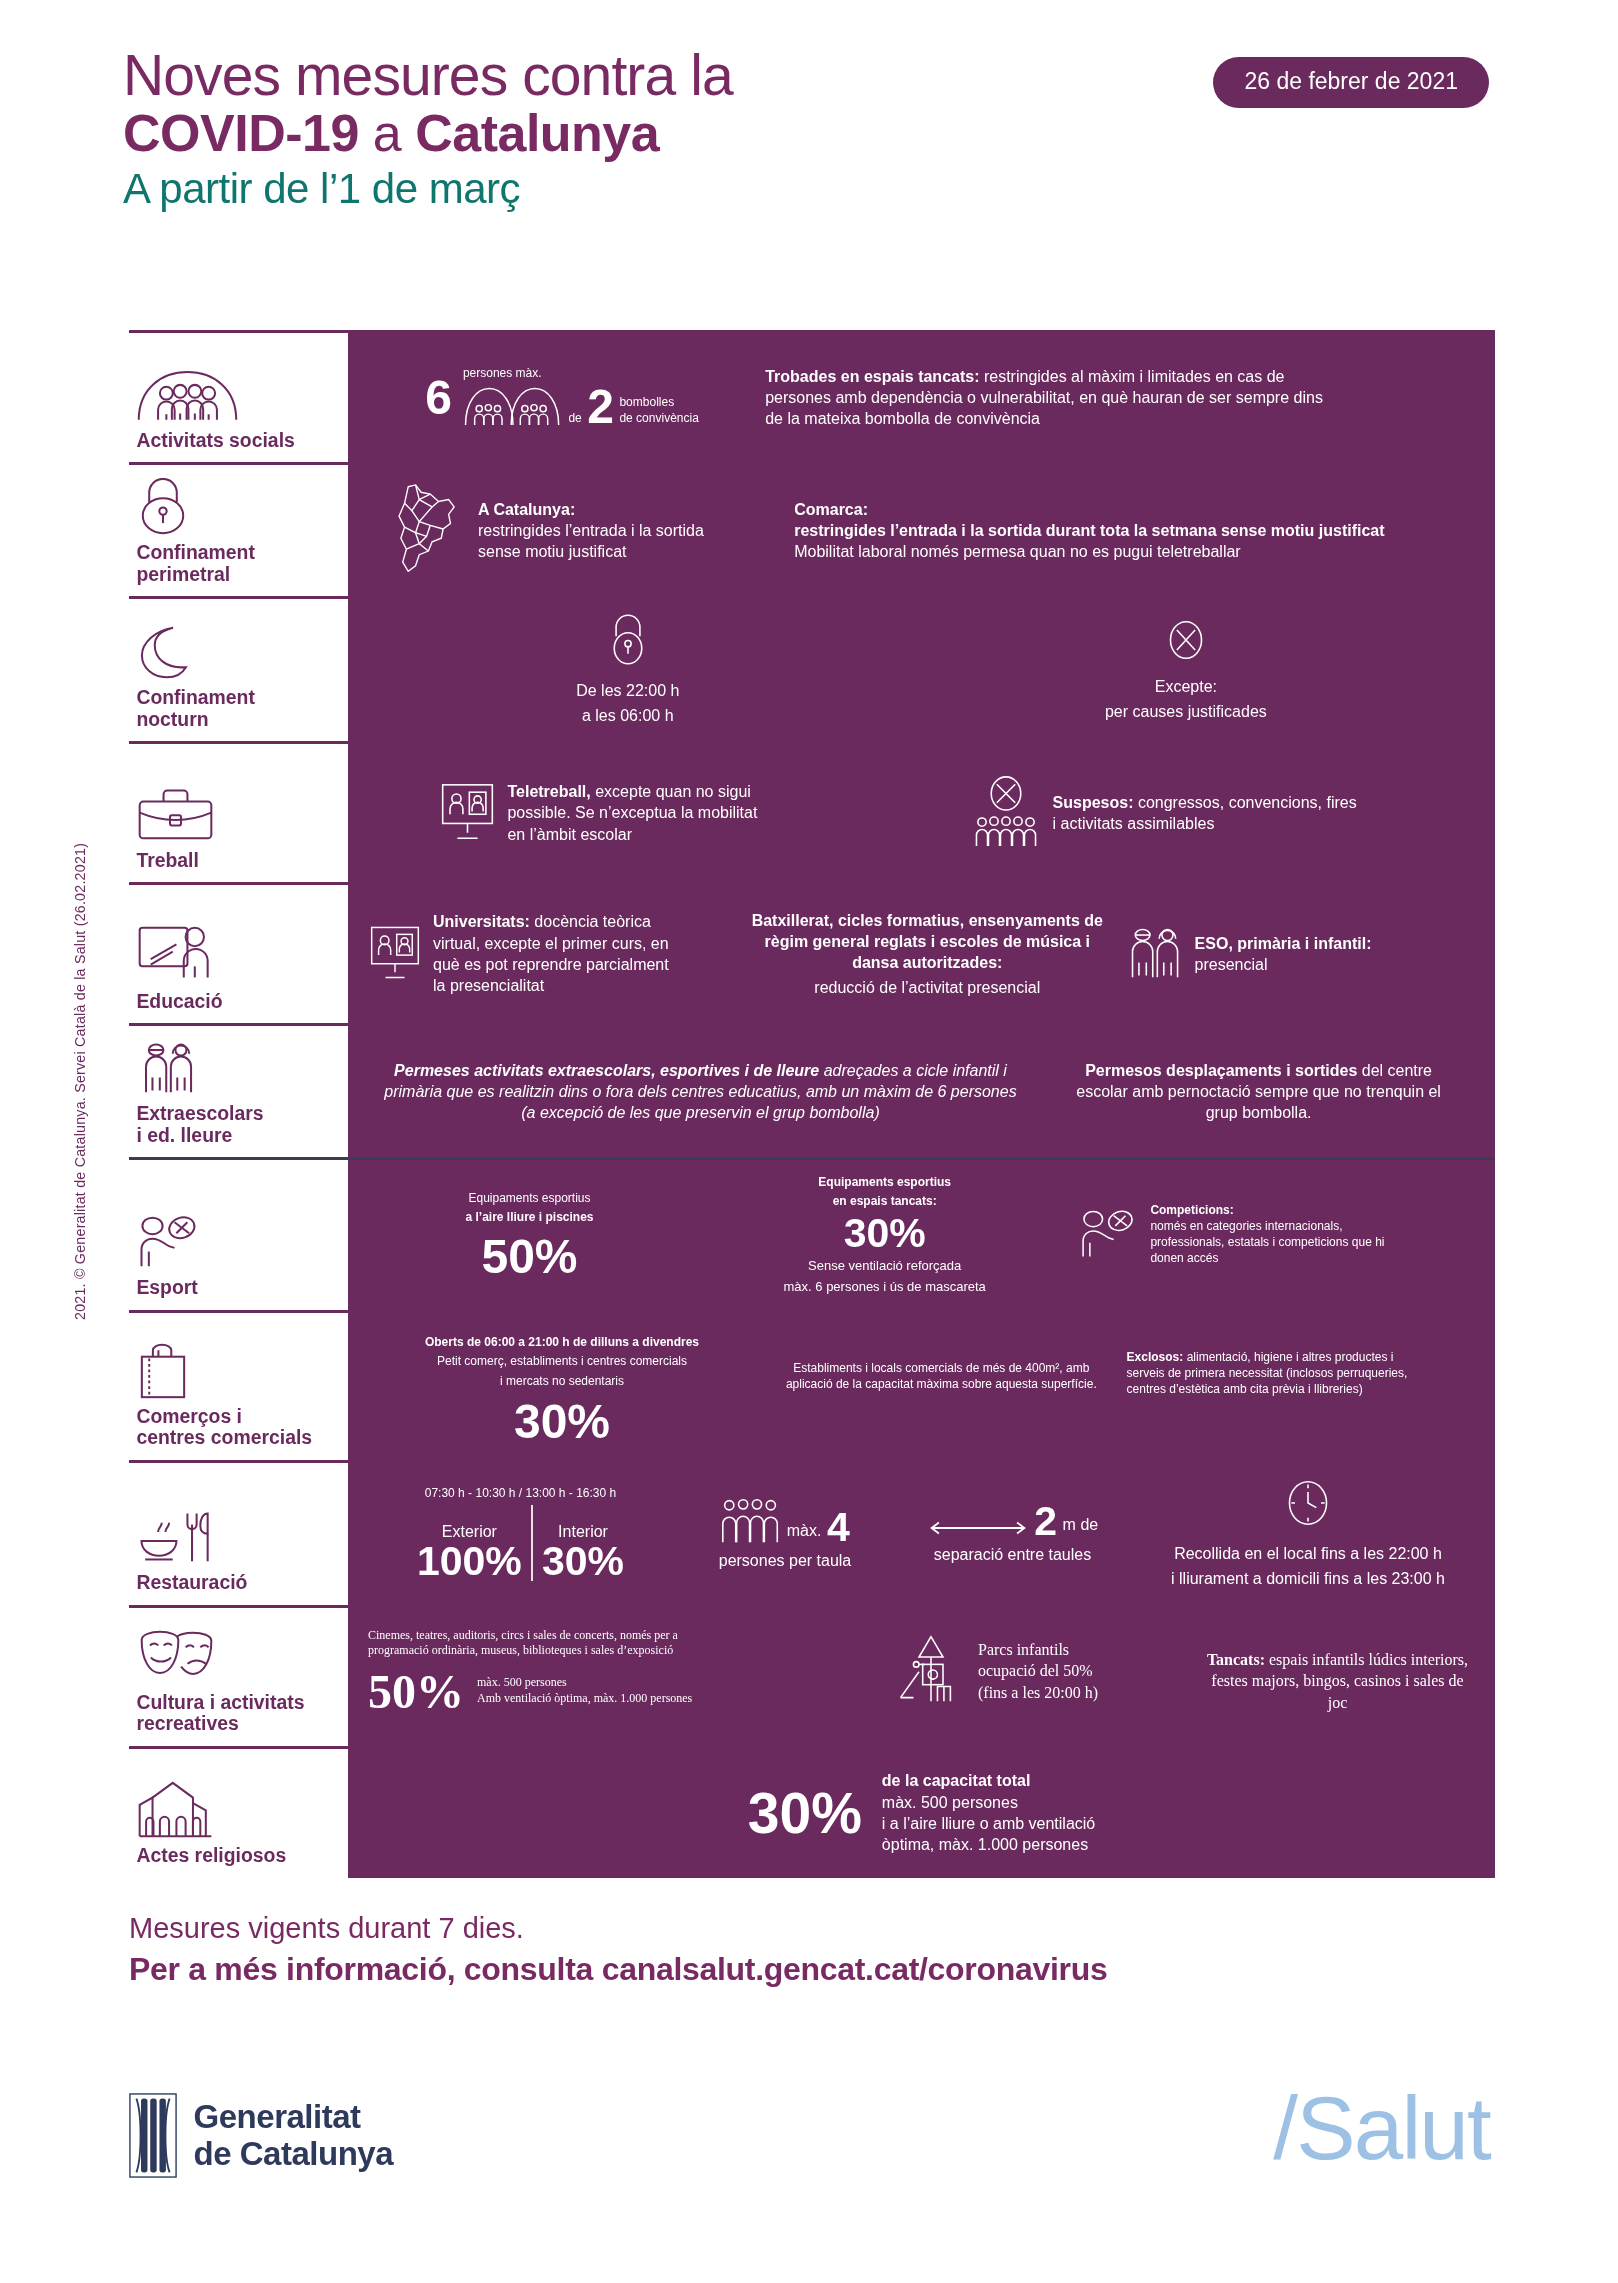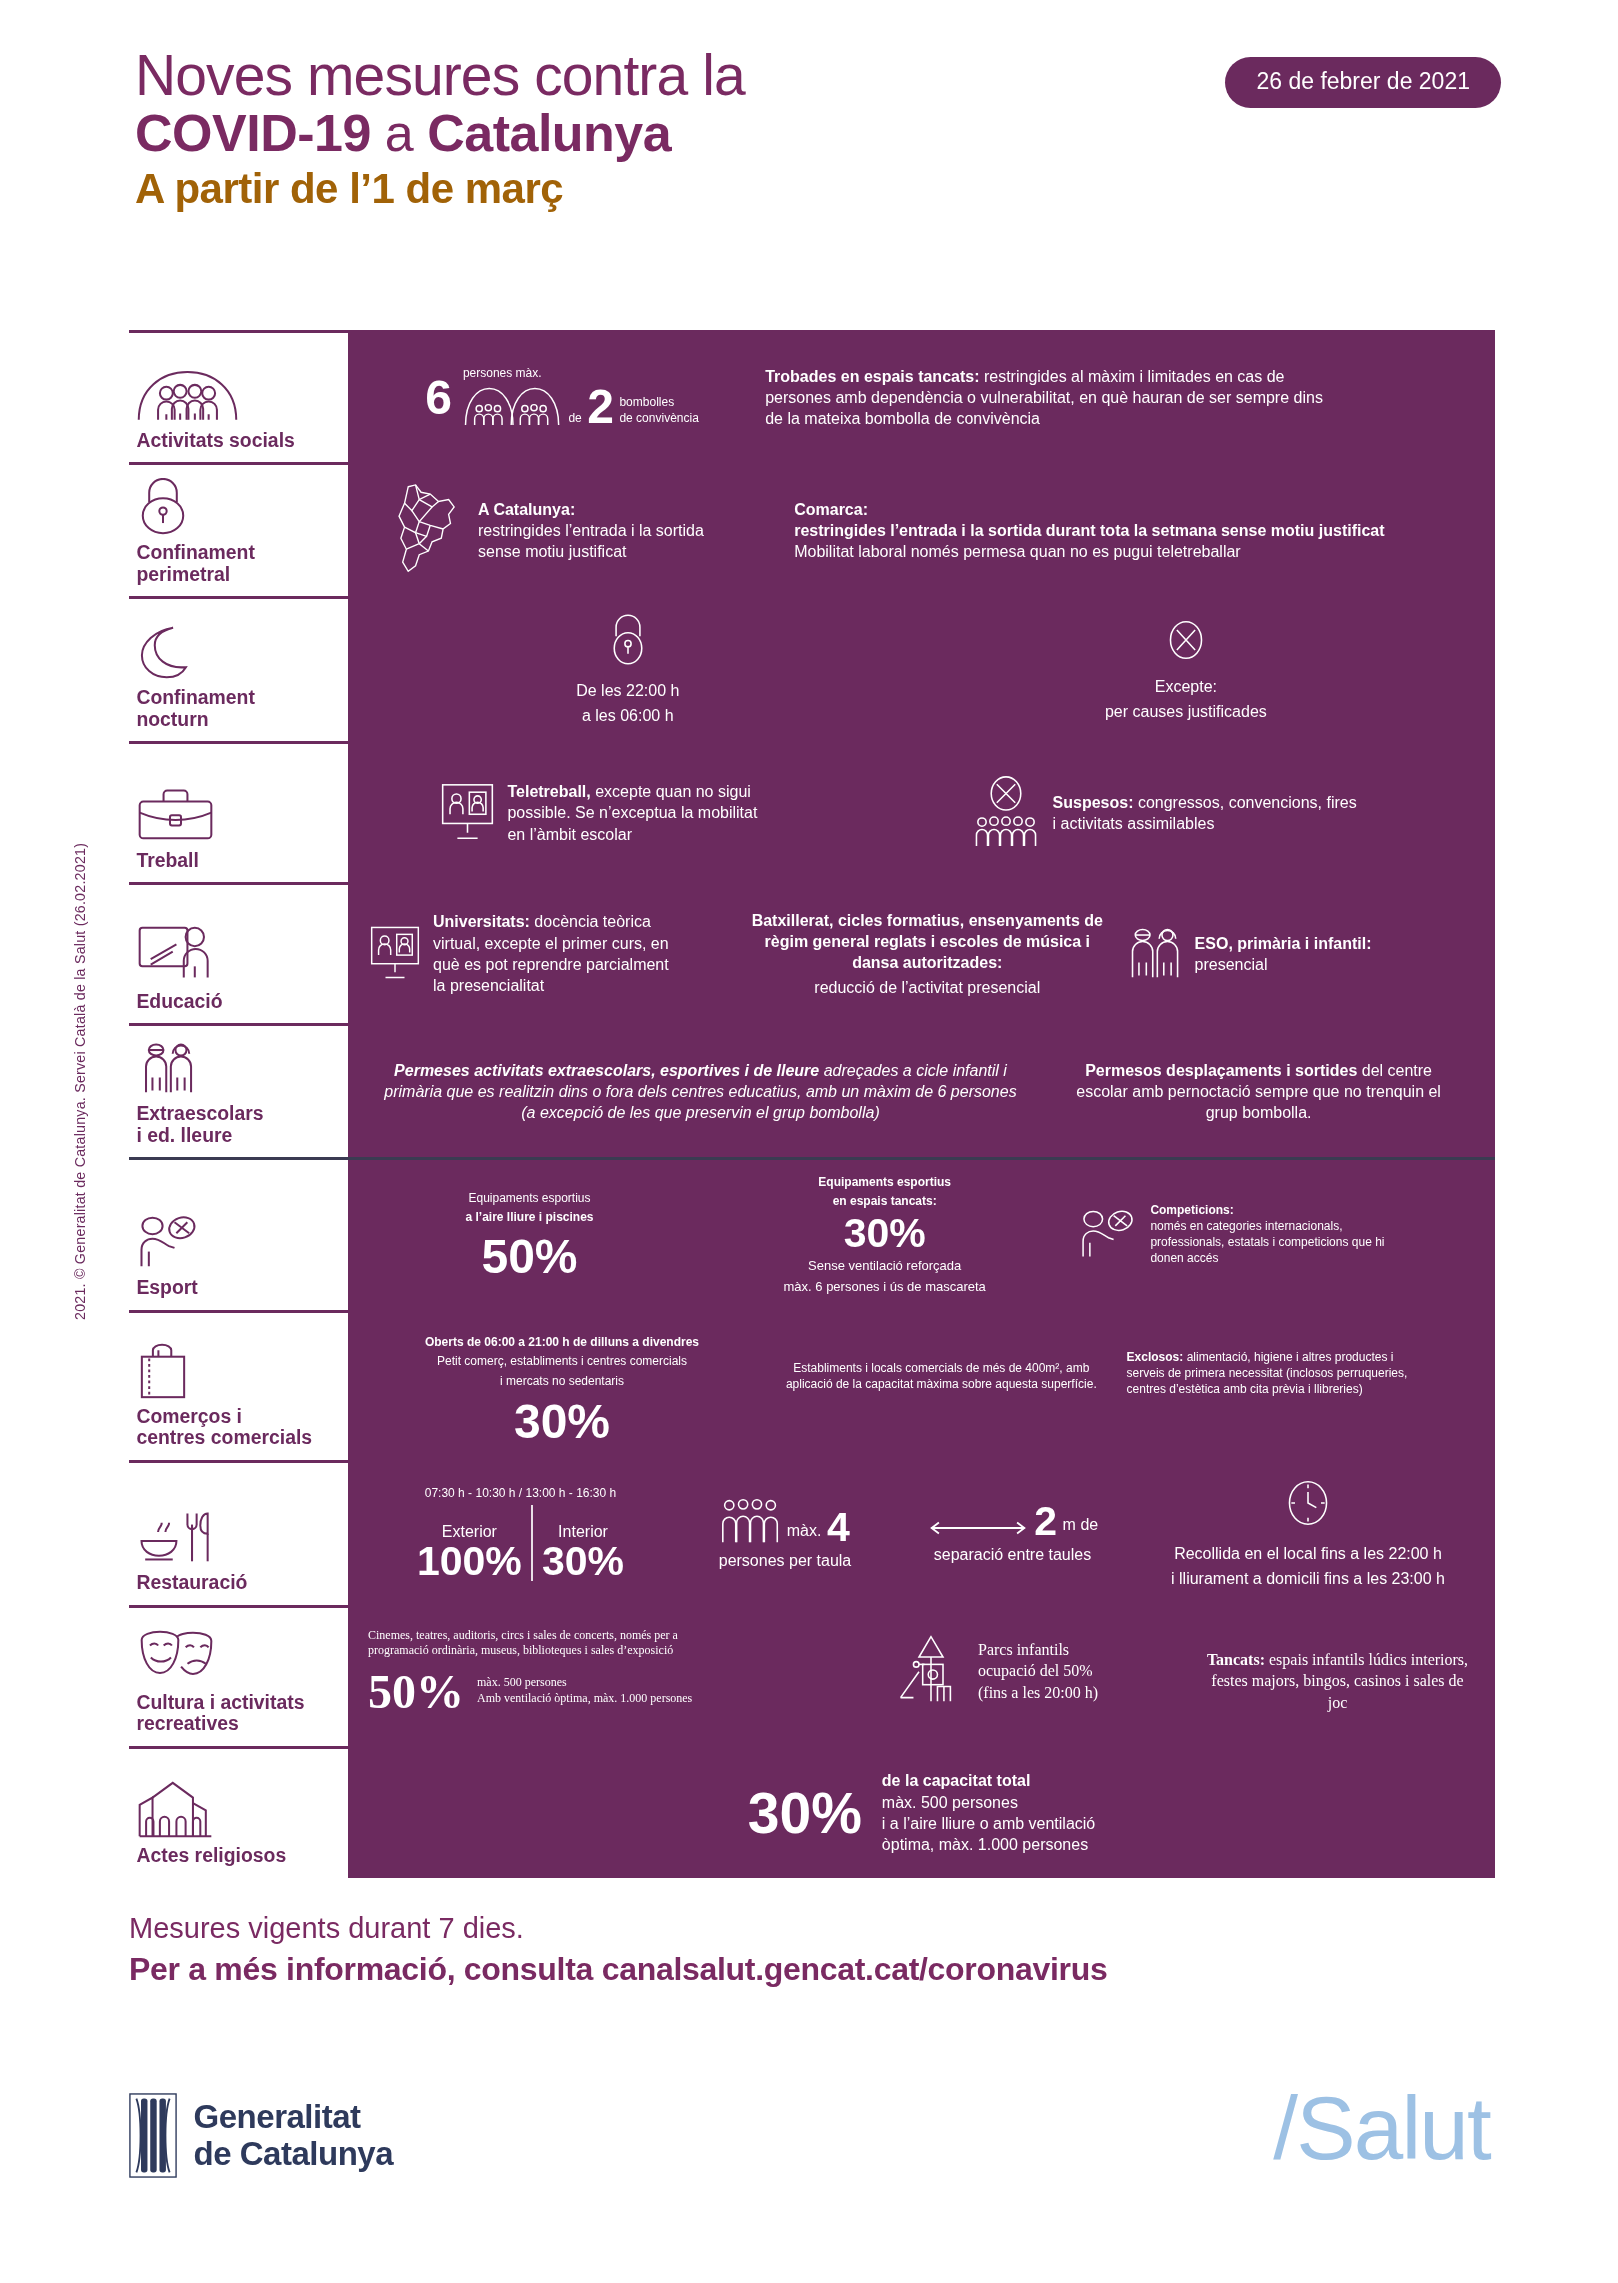--- a/index.html
+++ b/index.html
@@ -4,25 +4,25 @@
 <style>
   html,body{margin:0;padding:0;background:#fff;}
   body{
     width:1619px;height:2283px;position:relative;
     font-family:"Liberation Sans","DejaVu Sans",sans-serif;
     color:#6B2A5E;overflow:hidden;
   }
   .page{position:absolute;inset:0;}
 
   
-  .header{position:absolute;left:135px;top:46px;width:1366px;}
+  .header{position:absolute;left:123px;top:46px;width:1366px;}
   .h-line1{font-size:57px;line-height:1.02;color:#7A2A62;font-weight:400;letter-spacing:-0.9px;}
   .h-line2{font-size:52px;line-height:1.12;color:#7A2A62;font-weight:700;letter-spacing:-0.5px;}
   .h-line2 .thin{font-weight:400;}
-  .h-line3{font-size:42px;line-height:1.28;color:#a16207;font-weight:700;letter-spacing:-0.5px;}
+  .h-line3{font-size:42px;line-height:1.28;color:#0f766e;font-weight:400;letter-spacing:-0.5px;}
   .date-badge{
     position:absolute;right:0;top:11px;
     background:#6B2A5E;color:#fff;border-radius:28px;
     padding:11px 31px 13px;font-size:23px;white-space:nowrap;
   }
 
   
   .side-credit{
     position:absolute;left:72px;top:1320px;
     transform-origin:left top;transform:rotate(-90deg);

